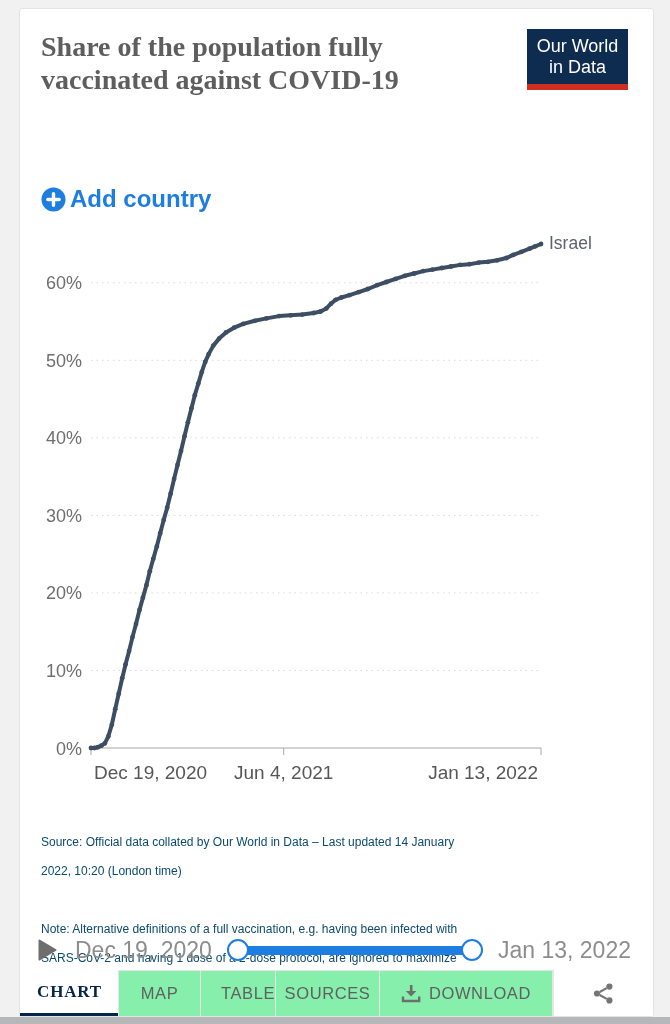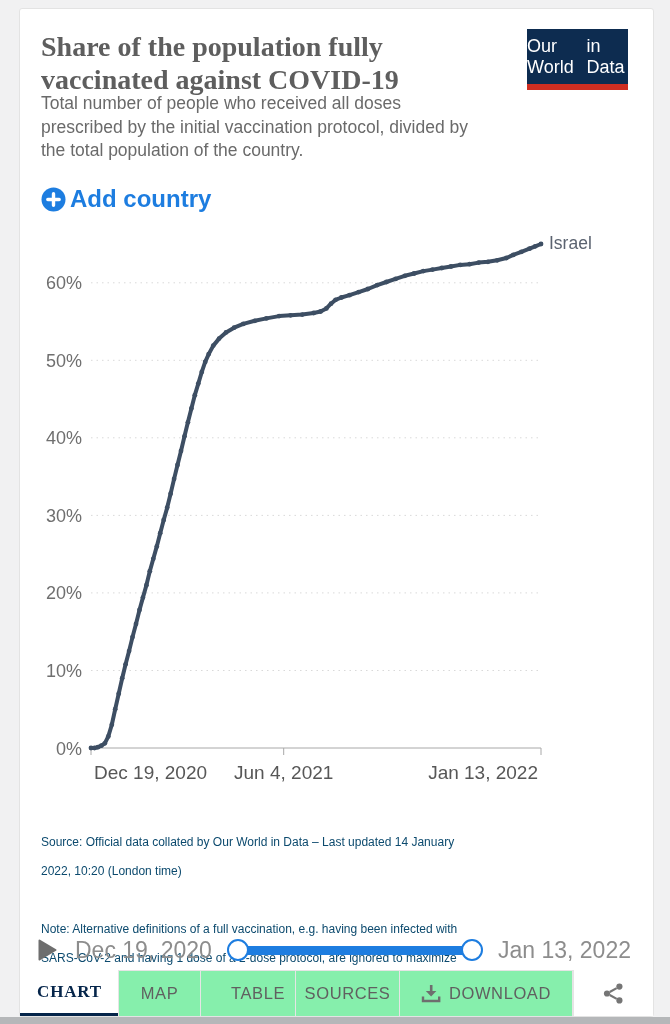--- a/index.html
+++ b/index.html
@@ -19,21 +19,21 @@
     position:absolute; left:21px; top:21px; width:480px;
     font-family:"Liberation Serif", serif;
     font-size:28px; line-height:33px; color:#5e5e5e;
     white-space:pre-line;
   }
   .logo {
     position:absolute; top:20px; right:25px; width:101px; height:61px;
     background:#0d2c50; cursor:pointer;
   }
   .logo-text {
-    height:55px; display:flex; justify-content:center;
+    height:55px; display:flex; flex-direction:column; justify-content:center;
     align-items:center; color:#ffffff; font-size:18px; line-height:21px;
   }
   .logo-bar { position:absolute; bottom:0; left:0; right:0; height:6px; background:#cf2e21; }
   .subtitle {
     position:absolute; left:21px; top:83px; width:480px;
     font-size:17.5px; line-height:23.5px; color:#6a6a6a;
     white-space:pre-line;
   }
   
   .add-country {
@@ -86,21 +86,21 @@
     background:#86efac; border:1px solid #e5e5e5; border-bottom:none;
     cursor:pointer; white-space:nowrap;
   }
   .tab + .tab { margin-left:-1px; }
   .tab.active {
     background:#ffffff; border:none; border-bottom:3px solid #05254a;
     color:#05254a; font-weight:bold; letter-spacing:0.8px; font-size:17px;
   }
   .tab-chart { width:99px;font-family:Liberation Serif, serif; }
   .tab-map { width:83px; }
-  .tab-table { width:96px;padding-left:20px; }
+  .tab-table { width:76px;padding-left:20px; }
   .tab-sources { width:105px; }
   .tab-download { width:174px; }
   .share-cell {
     flex:1; display:flex; align-items:center; justify-content:center;
     background:#ffffff; border-left:1px solid #e5e5e5; cursor:pointer;
   }
   .bottom-band { position:absolute; left:0; bottom:0; width:670px; height:7px; background:#b5b7b9; }
 </style>
 </head>
 <body>
@@ -111,23 +111,20 @@
 vaccinated against COVID-19</h1>
 
   <div class="logo">
     <div class="logo-text">
       <span>Our World</span>
       <span>in Data</span>
     </div>
     <div class="logo-bar"></div>
   </div>
 
-  <p class="subtitle">Total number of people who received all doses
-prescribed by the initial vaccination protocol, divided by
-the total population of the country.</p>
 
   <button class="add-country">
     <svg width="25" height="25" viewBox="0 0 25 25">
       <circle cx="12.5" cy="12.5" r="12" fill="#1d7de0"></circle>
       <path d="M12.5 6.8 V18.2 M6.8 12.5 H18.2" stroke="#ffffff" stroke-width="3.4" stroke-linecap="round"></path>
     </svg>
     <span>Add country</span>
   </button>
 
   <div class="chart-wrap">

